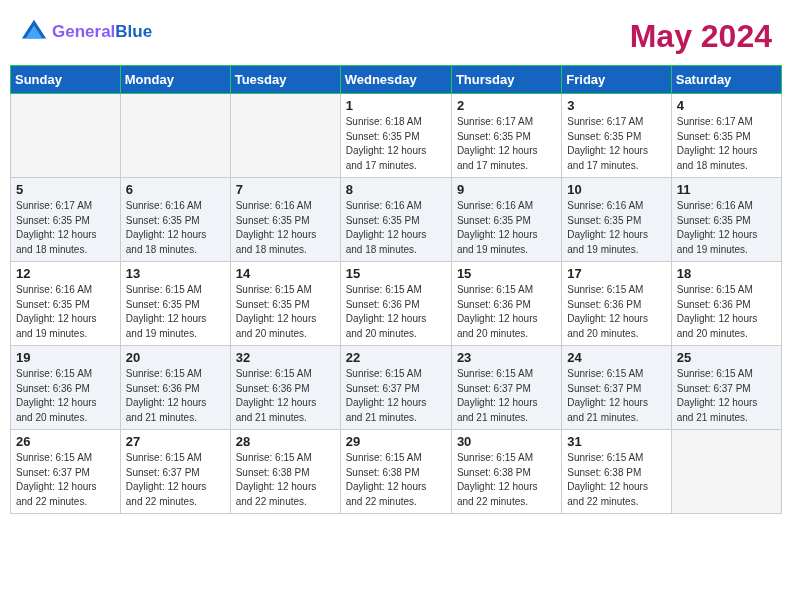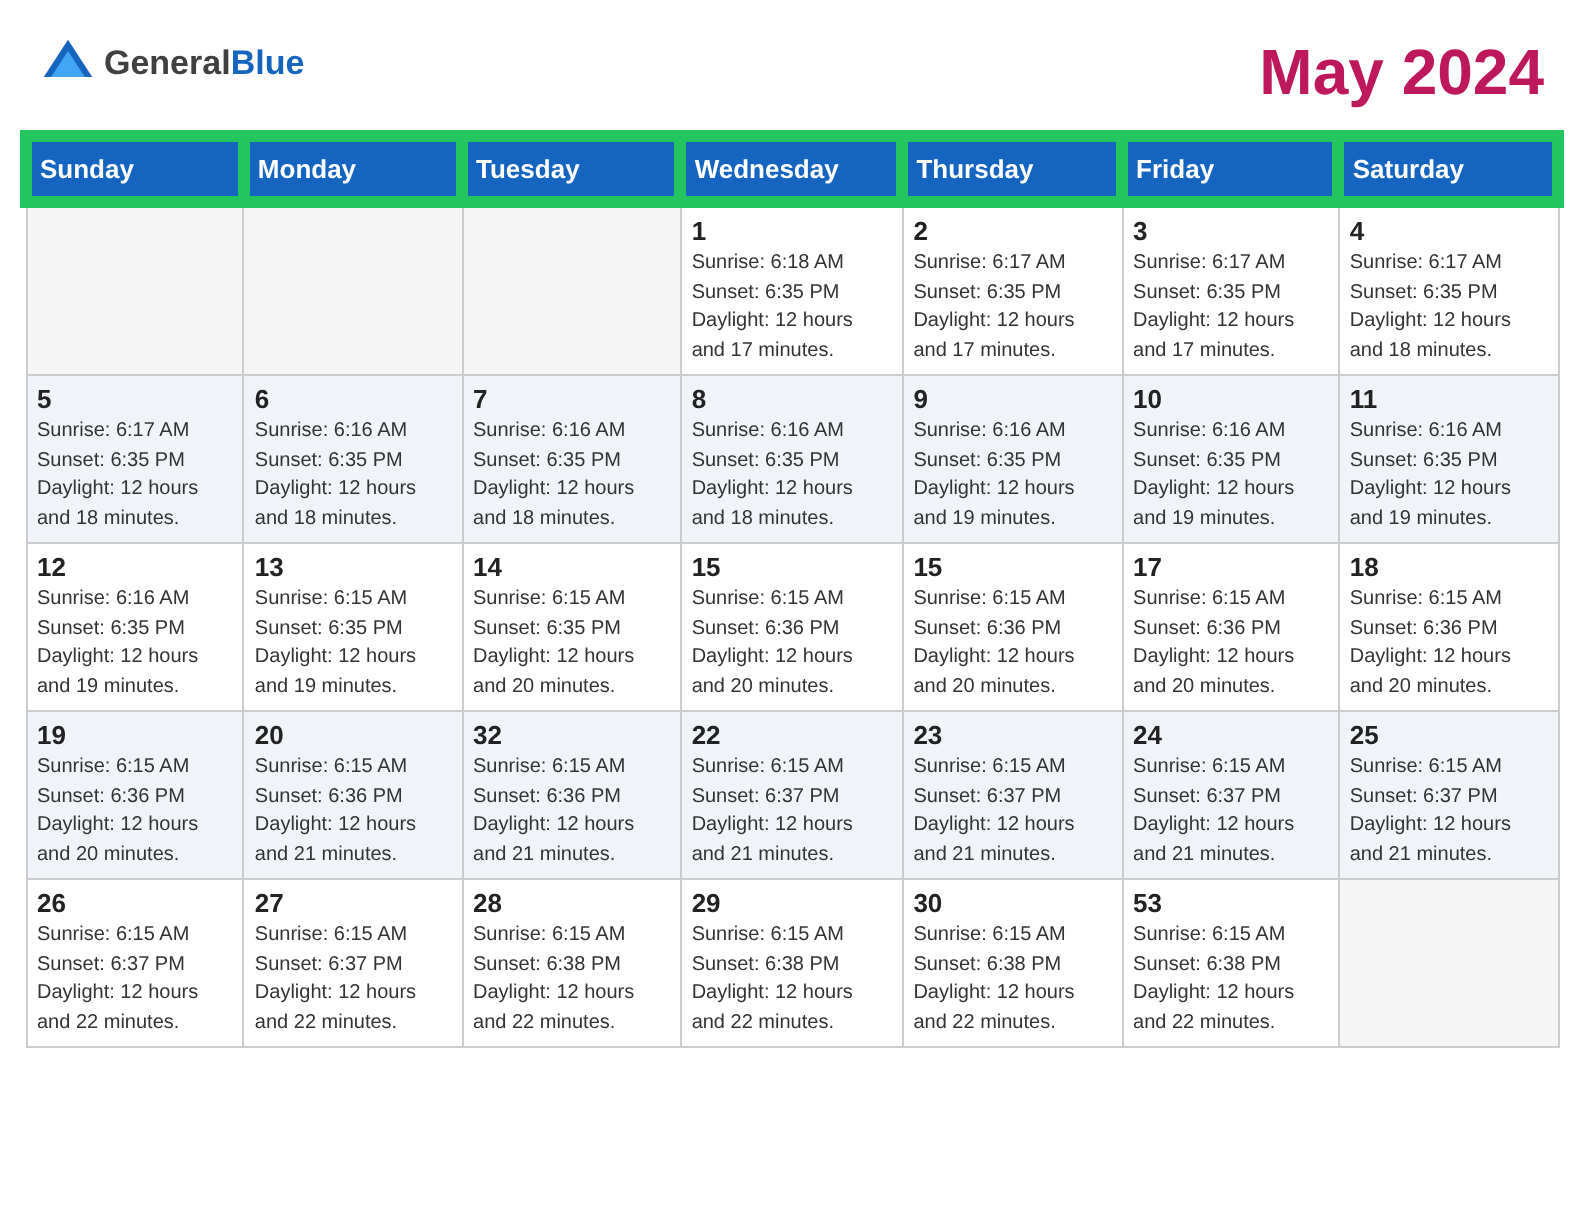--- a/index.html
+++ b/index.html
@@ -42,21 +42,21 @@
       border-collapse: collapse;
       margin-top: 6px;
     }
     .calendar th {
       background: #1565c0;
       color: #fff;
       font-size: 13px;
       font-weight: bold;
       padding: 6px 4px;
       text-align: left;
-      border: 6px solid #22c55e;
+      border: 1px solid #22c55e;
     }
     .calendar td {
       vertical-align: top;
       border: 1px solid #ccc;
       padding: 4px 5px;
       width: 113px;
       min-height: 80px;
       background: #fff;
       font-size: 10.5px;
       color: #222;
@@ -83,21 +83,21 @@
 <body>
 
 <div class="header">
   <div class="logo">
     <svg class="logo-icon" viewBox="0 0 30 30" xmlns="http://www.w3.org/2000/svg">
       <polygon points="15,2 28,22 2,22" fill="#1565c0"></polygon>
       <polygon points="15,8 24,22 6,22" fill="#42a5f5"></polygon>
     </svg>
     <div>
       <div style="font-size:17px;font-weight:bold;color:#1a1a2e;line-height:1.1;">
-        <span style="color:#404040;">General</span><span style="color:#1565c0;margin-top:12px;">Blue</span>
+        <span style="color:#8b5cf6;">General</span><span style="color:#1565c0;margin-top:12px;">Blue</span>
       </div>
     </div>
   </div>
   <div class="title-block">
     <div class="month-title">May 2024</div>
   </div>
 </div>
 
 <table class="calendar">
   <thead>
@@ -328,21 +328,21 @@
 and 22 minutes.</div>
         </td>
         <td>
           <span class="day-num">30</span>
           <div class="day-info" style="white-space: pre-line;">Sunrise: 6:15 AM
 Sunset: 6:38 PM
 Daylight: 12 hours
 and 22 minutes.</div>
         </td>
         <td>
-          <span class="day-num">53</span>
+          <span class="day-num">31</span>
           <div class="day-info" style="white-space: pre-line;">Sunrise: 6:15 AM
 Sunset: 6:38 PM
 Daylight: 12 hours
 and 22 minutes.</div>
         </td>
         <td class="empty"></td>
       </tr>
     </tbody>
 </table>
 

